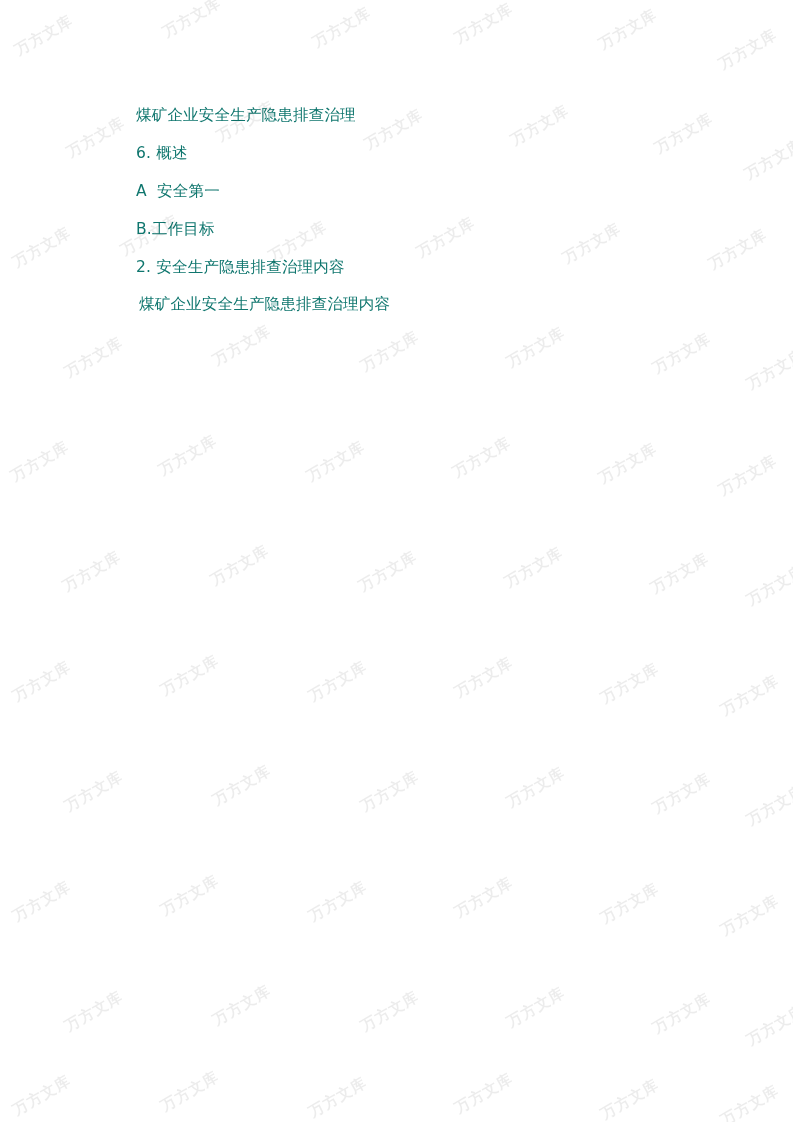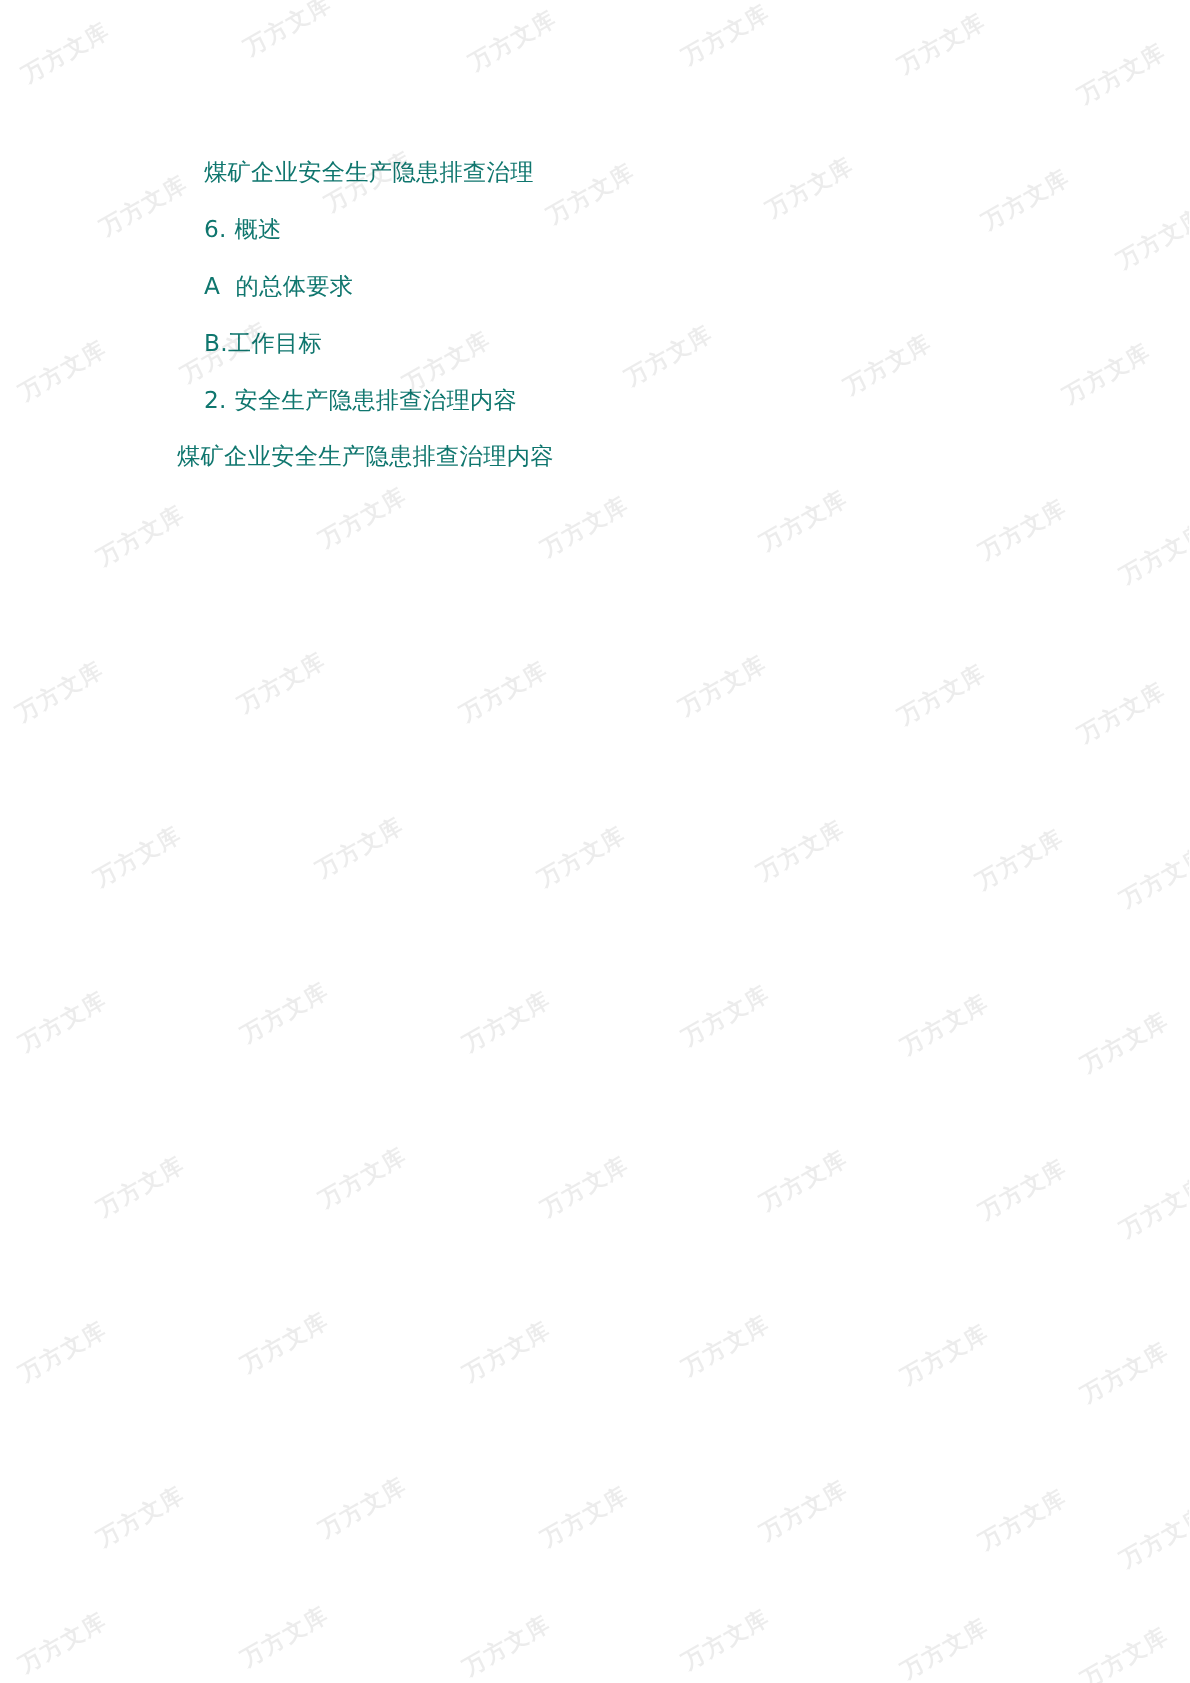--- a/index.html
+++ b/index.html
@@ -51,34 +51,35 @@
     font-size: 15.5px;
     line-height: 38px;
     letter-spacing: 0.2px;
     white-space: pre-wrap;
   }
   .indent {
     padding-left: 18px;
   }
   .tight {
     line-height: 36px;
+    margin-left: 21px;
   }
 </style>
 </head>
 <body>
 
 <div class="page">
 
   <div class="doc">
 
     <div class="line indent">煤矿企业安全生产隐患排查治理</div>
 
     <div class="line indent">6. 概述</div>
 
-    <div class="line indent">A  的总体要求</div>
+    <div class="line indent">A  安全第一</div>
 
 
     <div class="line indent">B.工作目标</div>
 
 
     <div class="line indent">2. 安全生产隐患排查治理内容</div>
 
     <div class="line tight">煤矿企业安全生产隐患排查治理内容</div>
 
 

